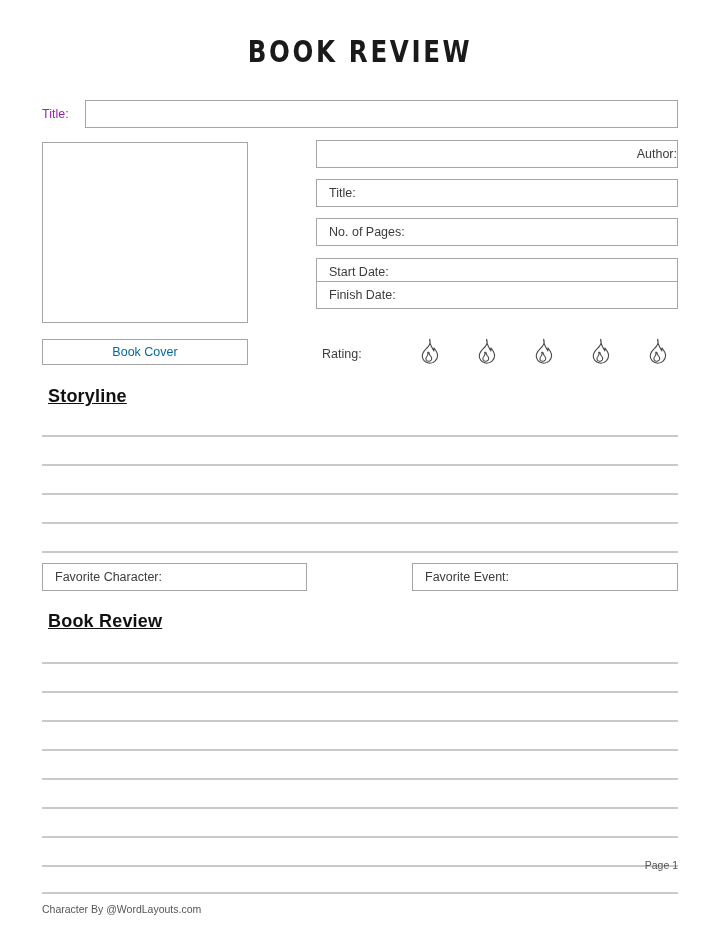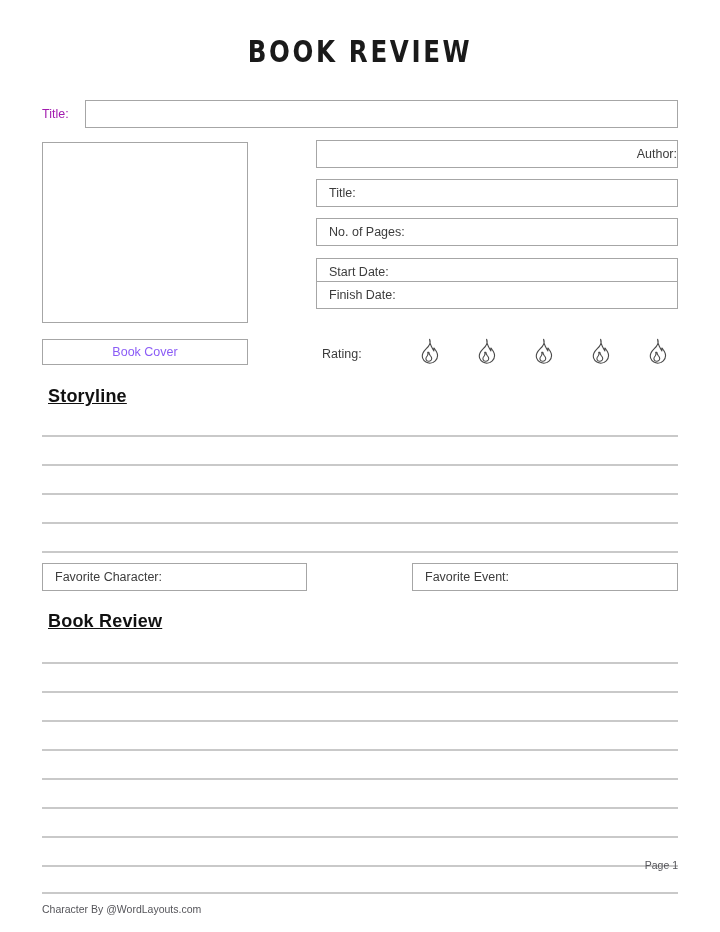--- a/index.html
+++ b/index.html
@@ -86,21 +86,21 @@
     left: 42px;
     top: 339px;
     width: 206px;
     height: 26px;
     box-sizing: border-box;
     border: 1px solid #a6a6a6;
     background: #ffffff;
     text-align: center;
     line-height: 24px;
     font-size: 12.5px;
-    color: #8b5cf6;
+    color: #0369a1;
   }
 
   
   .meta-field { left: 316px; width: 362px; }
 
   
   .rating-label {
     position: absolute;
     left: 322px;
     top: 345px;

